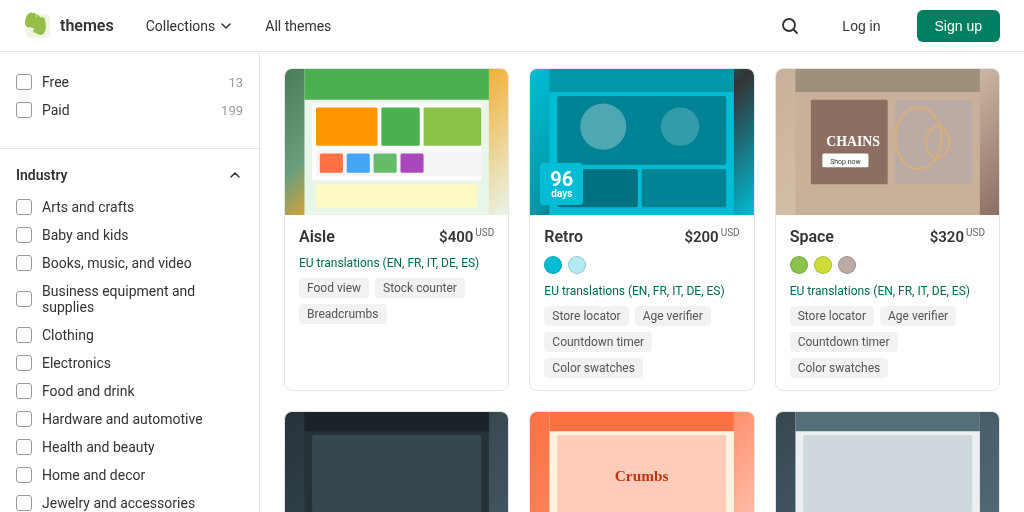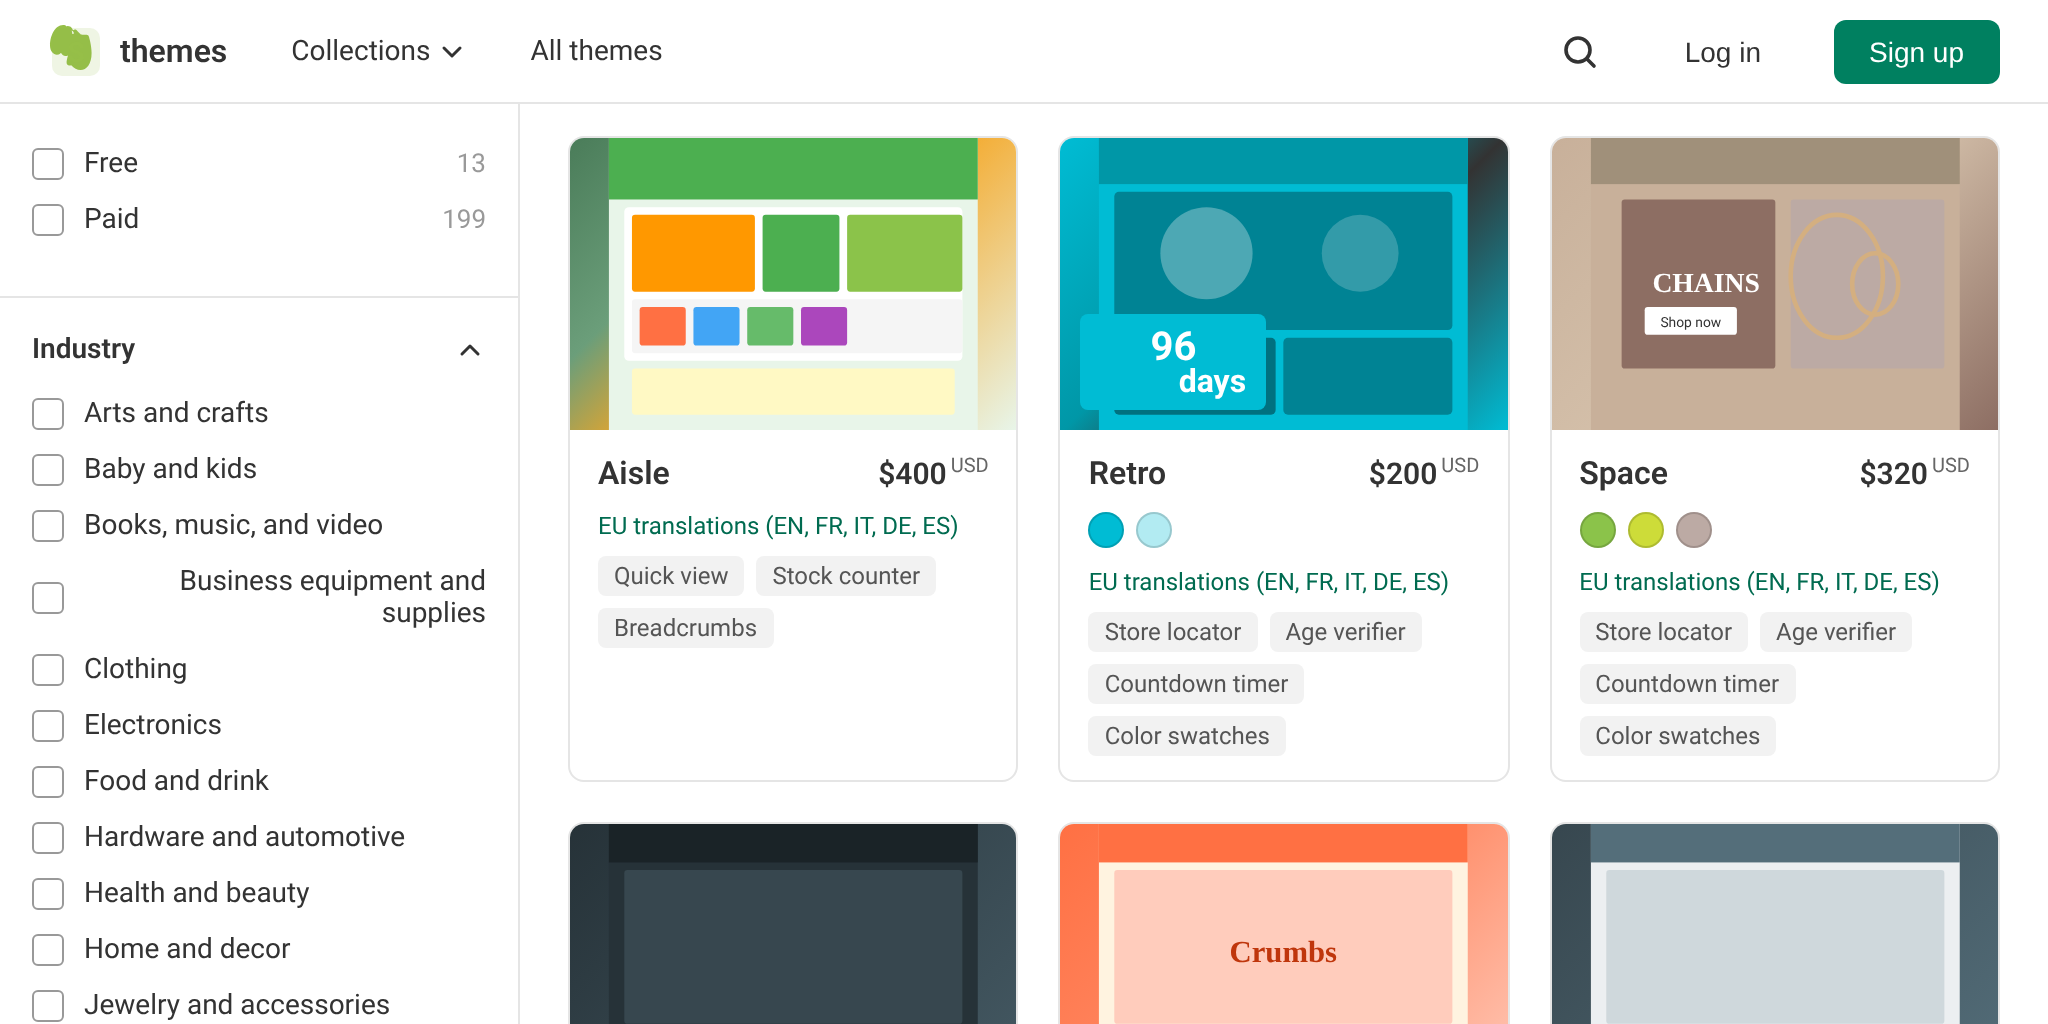--- a/index.html
+++ b/index.html
@@ -89,21 +89,20 @@
     }
     .filter-section {
       padding: 0 16px 16px;
     }
     .filter-item {
       display: flex;
       align-items: center;
       justify-content: space-between;
       padding: 6px 0;
       cursor: pointer;
-      text-align: right;
     }
     .filter-item-left {
       display: flex;
       align-items: center;
       gap: 10px;
     }
     .filter-checkbox {
       width: 16px;
       height: 16px;
       border: 1.5px solid #999;
@@ -233,21 +232,21 @@
       left: 10px;
       background: #00bcd4;
       color: #fff;
       font-size: 20px;
       font-weight: bold;
       padding: 6px 10px;
       border-radius: 4px;
       text-align: center;
       line-height: 1;
     }
-    .countdown-badge small { font-size: 16px; display: block; margin-left: 39px; }
+    .countdown-badge small { font-size: 10px; display: block; }
   </style>
 </head>
 <body>
 
 <header class="header">
   <div class="logo">
     <svg class="logo-icon" viewBox="0 0 28 28" fill="none" xmlns="http://www.w3.org/2000/svg">
       <path d="M20.5 6.5c-.1-.7-.7-1.1-1.2-1.1-.5 0-2.9-.2-2.9-.2S14.5 3.3 14.2 3c-.3-.3-.9-.2-1.1-.1l-.6.2c-.4-1.1-1-2-2.2-2C10 1 9.7 1 9.4 1.3 8.9.7 8.2.5 7.6.5 3.2.6 1 6.3 1 10.8c0 3 1.8 4.6 3.4 4.6 1.5 0 2.1-1 2.1-1 .4.9 1.2 1.6 2.3 1.6.4 0 .8-.1 1.2-.3l-.3 1.1c-.3 1.3-.4 1.8-.4 2.5 0 .8.4 1.5 1.4 1.5.3 0 .7-.1.9-.2C13 22 14.5 23 16.3 23c3 0 5.5-3 5.5-8.5 0-3.9-1.3-8-1.3-8zM13 4.8c-.5.2-.9.3-.9.3v-.2c0-.7-.1-1.3-.3-1.7.8.1 1.1 1 1.2 1.6z" fill="#96BF48"></path>
       <rect x="2" y="2" width="24" height="24" rx="5" fill="#96BF48" opacity="0.15"></rect>
       <text x="14" y="19" text-anchor="middle" font-size="14" font-weight="bold" fill="#96BF48">S</text>
@@ -402,21 +401,21 @@
         </div>
         <div class="theme-info">
           <div class="theme-title-row">
             <span class="theme-name">Aisle</span>
             <span class="theme-price">
               <span>$400</span><sup>USD</sup>
             </span>
           </div>
           <a class="eu-translations">EU translations (EN, FR, IT, DE, ES)</a>
           <div class="feature-tags">
-            <span class="tag">Quick view</span>
+            <span class="tag">Food view</span>
             <span class="tag">Stock counter</span>
             <span class="tag">Breadcrumbs</span>
           </div>
         </div>
       </div>
 
       <div class="theme-card">
         <div class="theme-preview preview-retro" style="position:relative;">
           <svg width="100%" height="100%" viewBox="0 0 240 190" xmlns="http://www.w3.org/2000/svg">
             <rect width="240" height="190" fill="#00bcd4"></rect>

